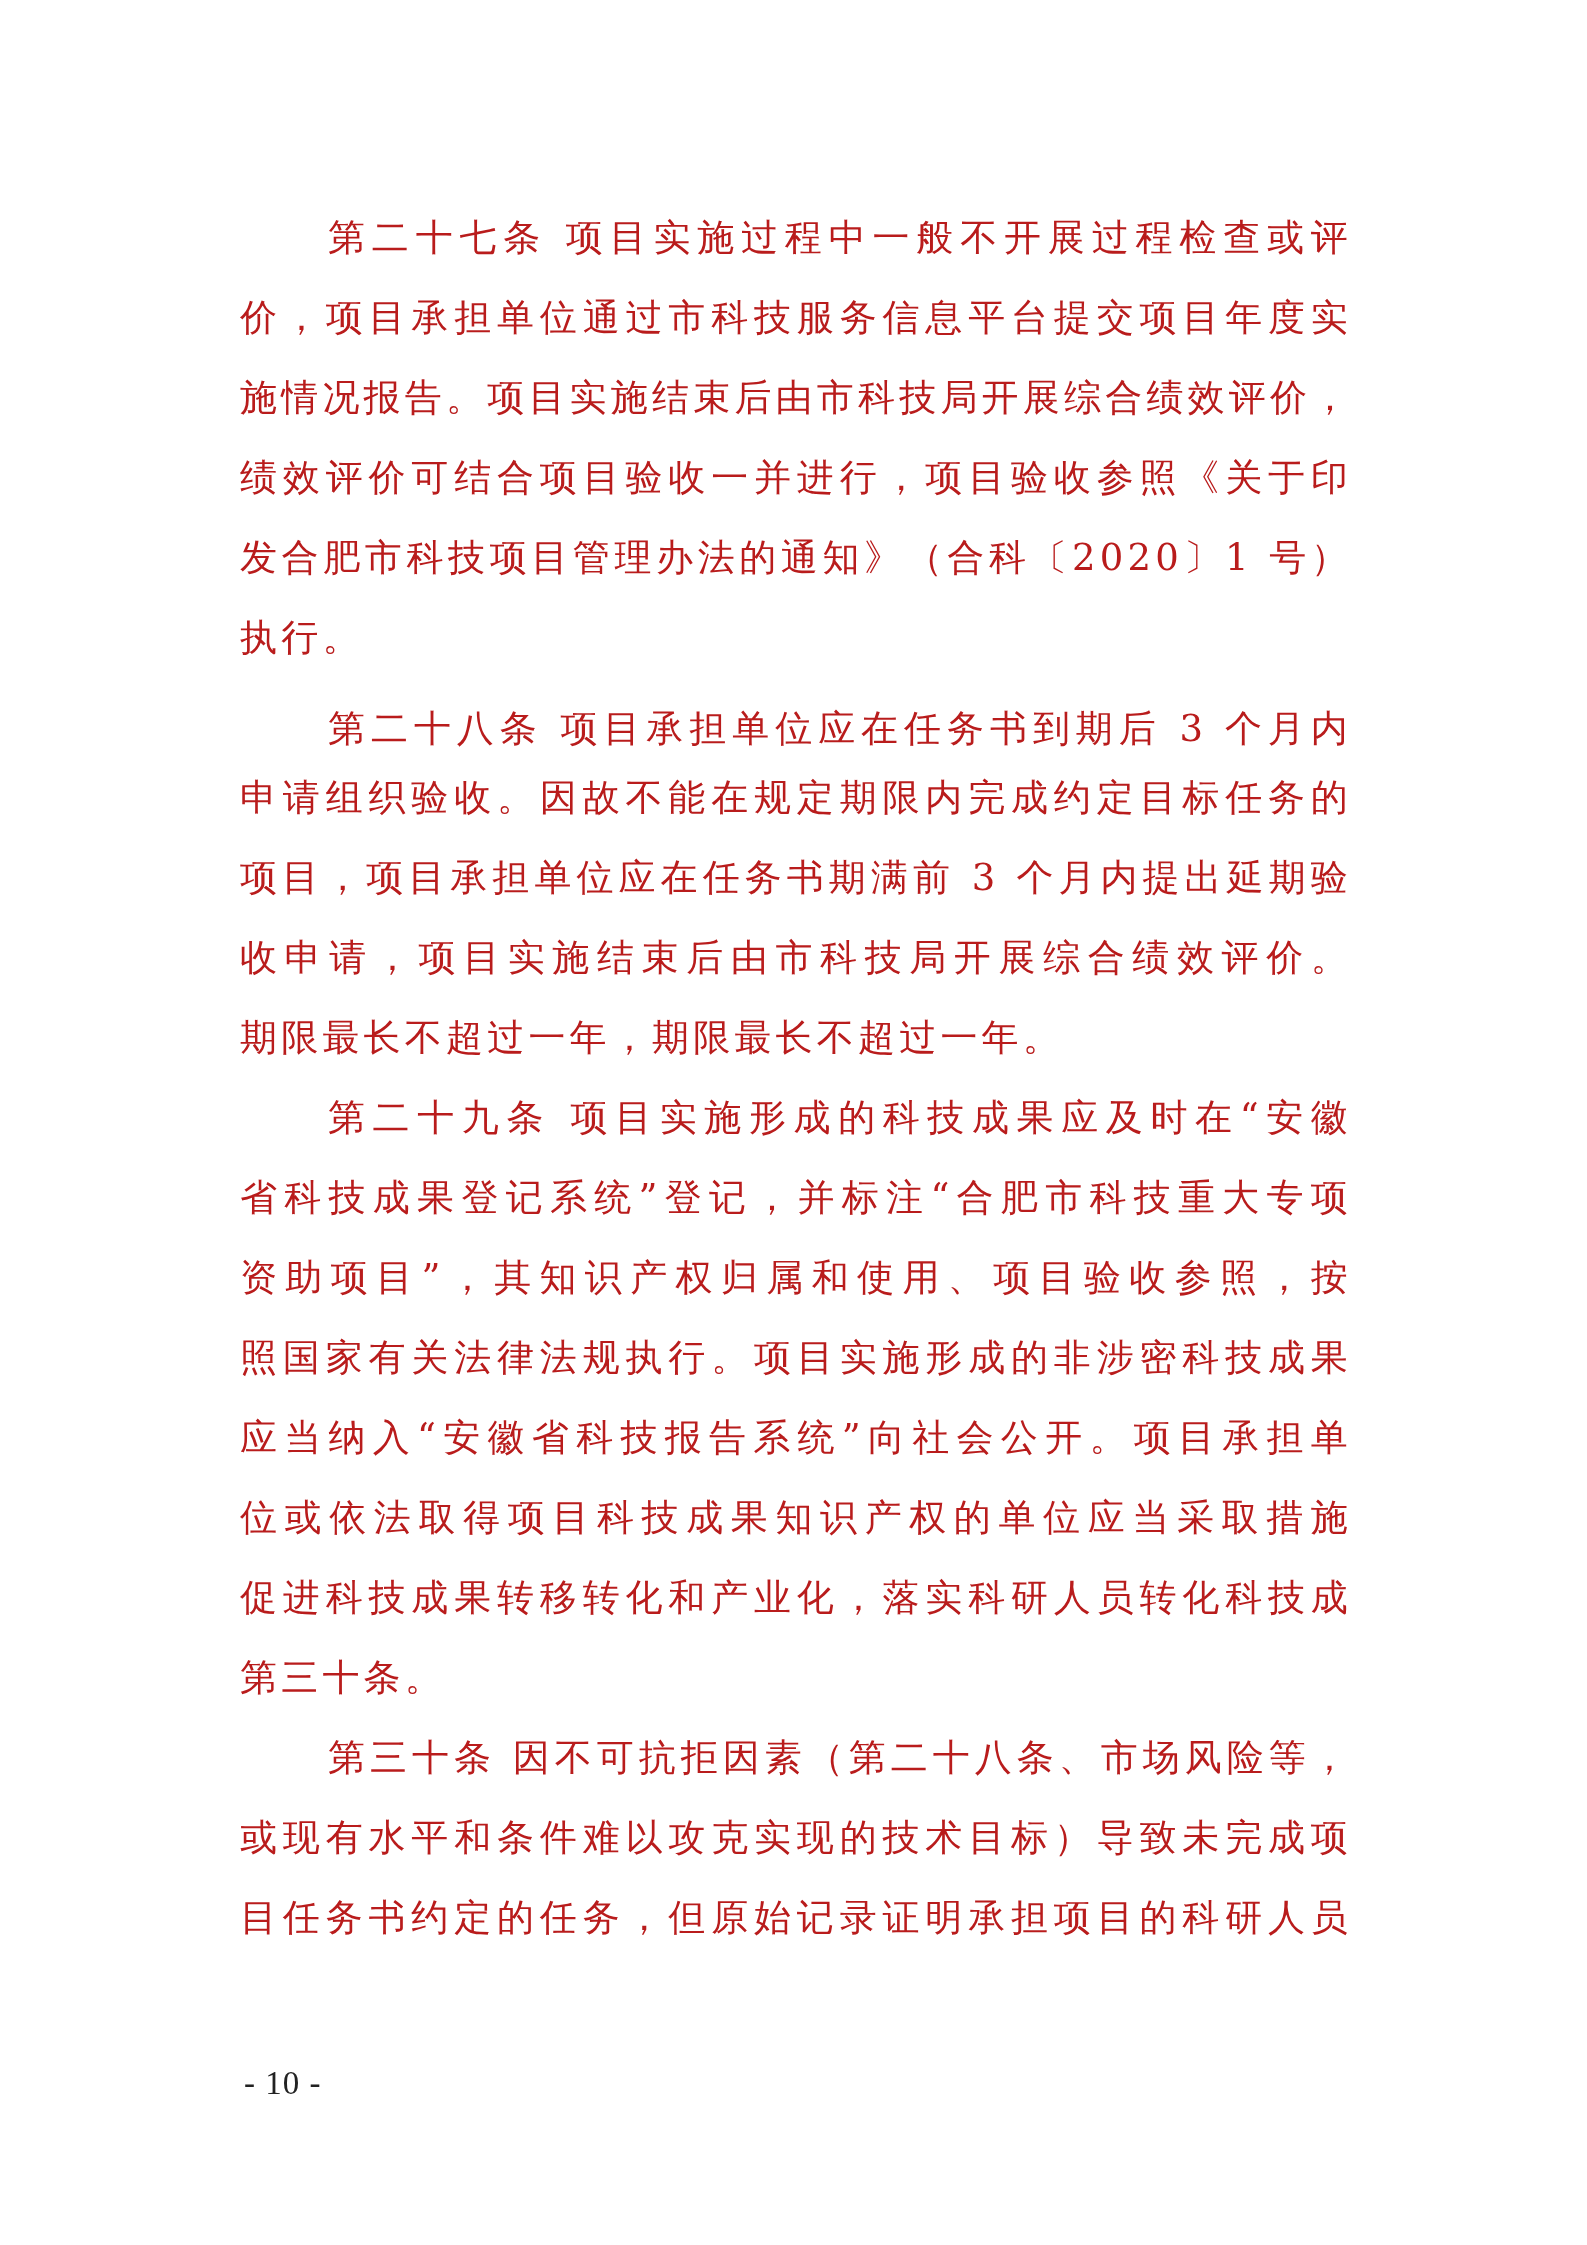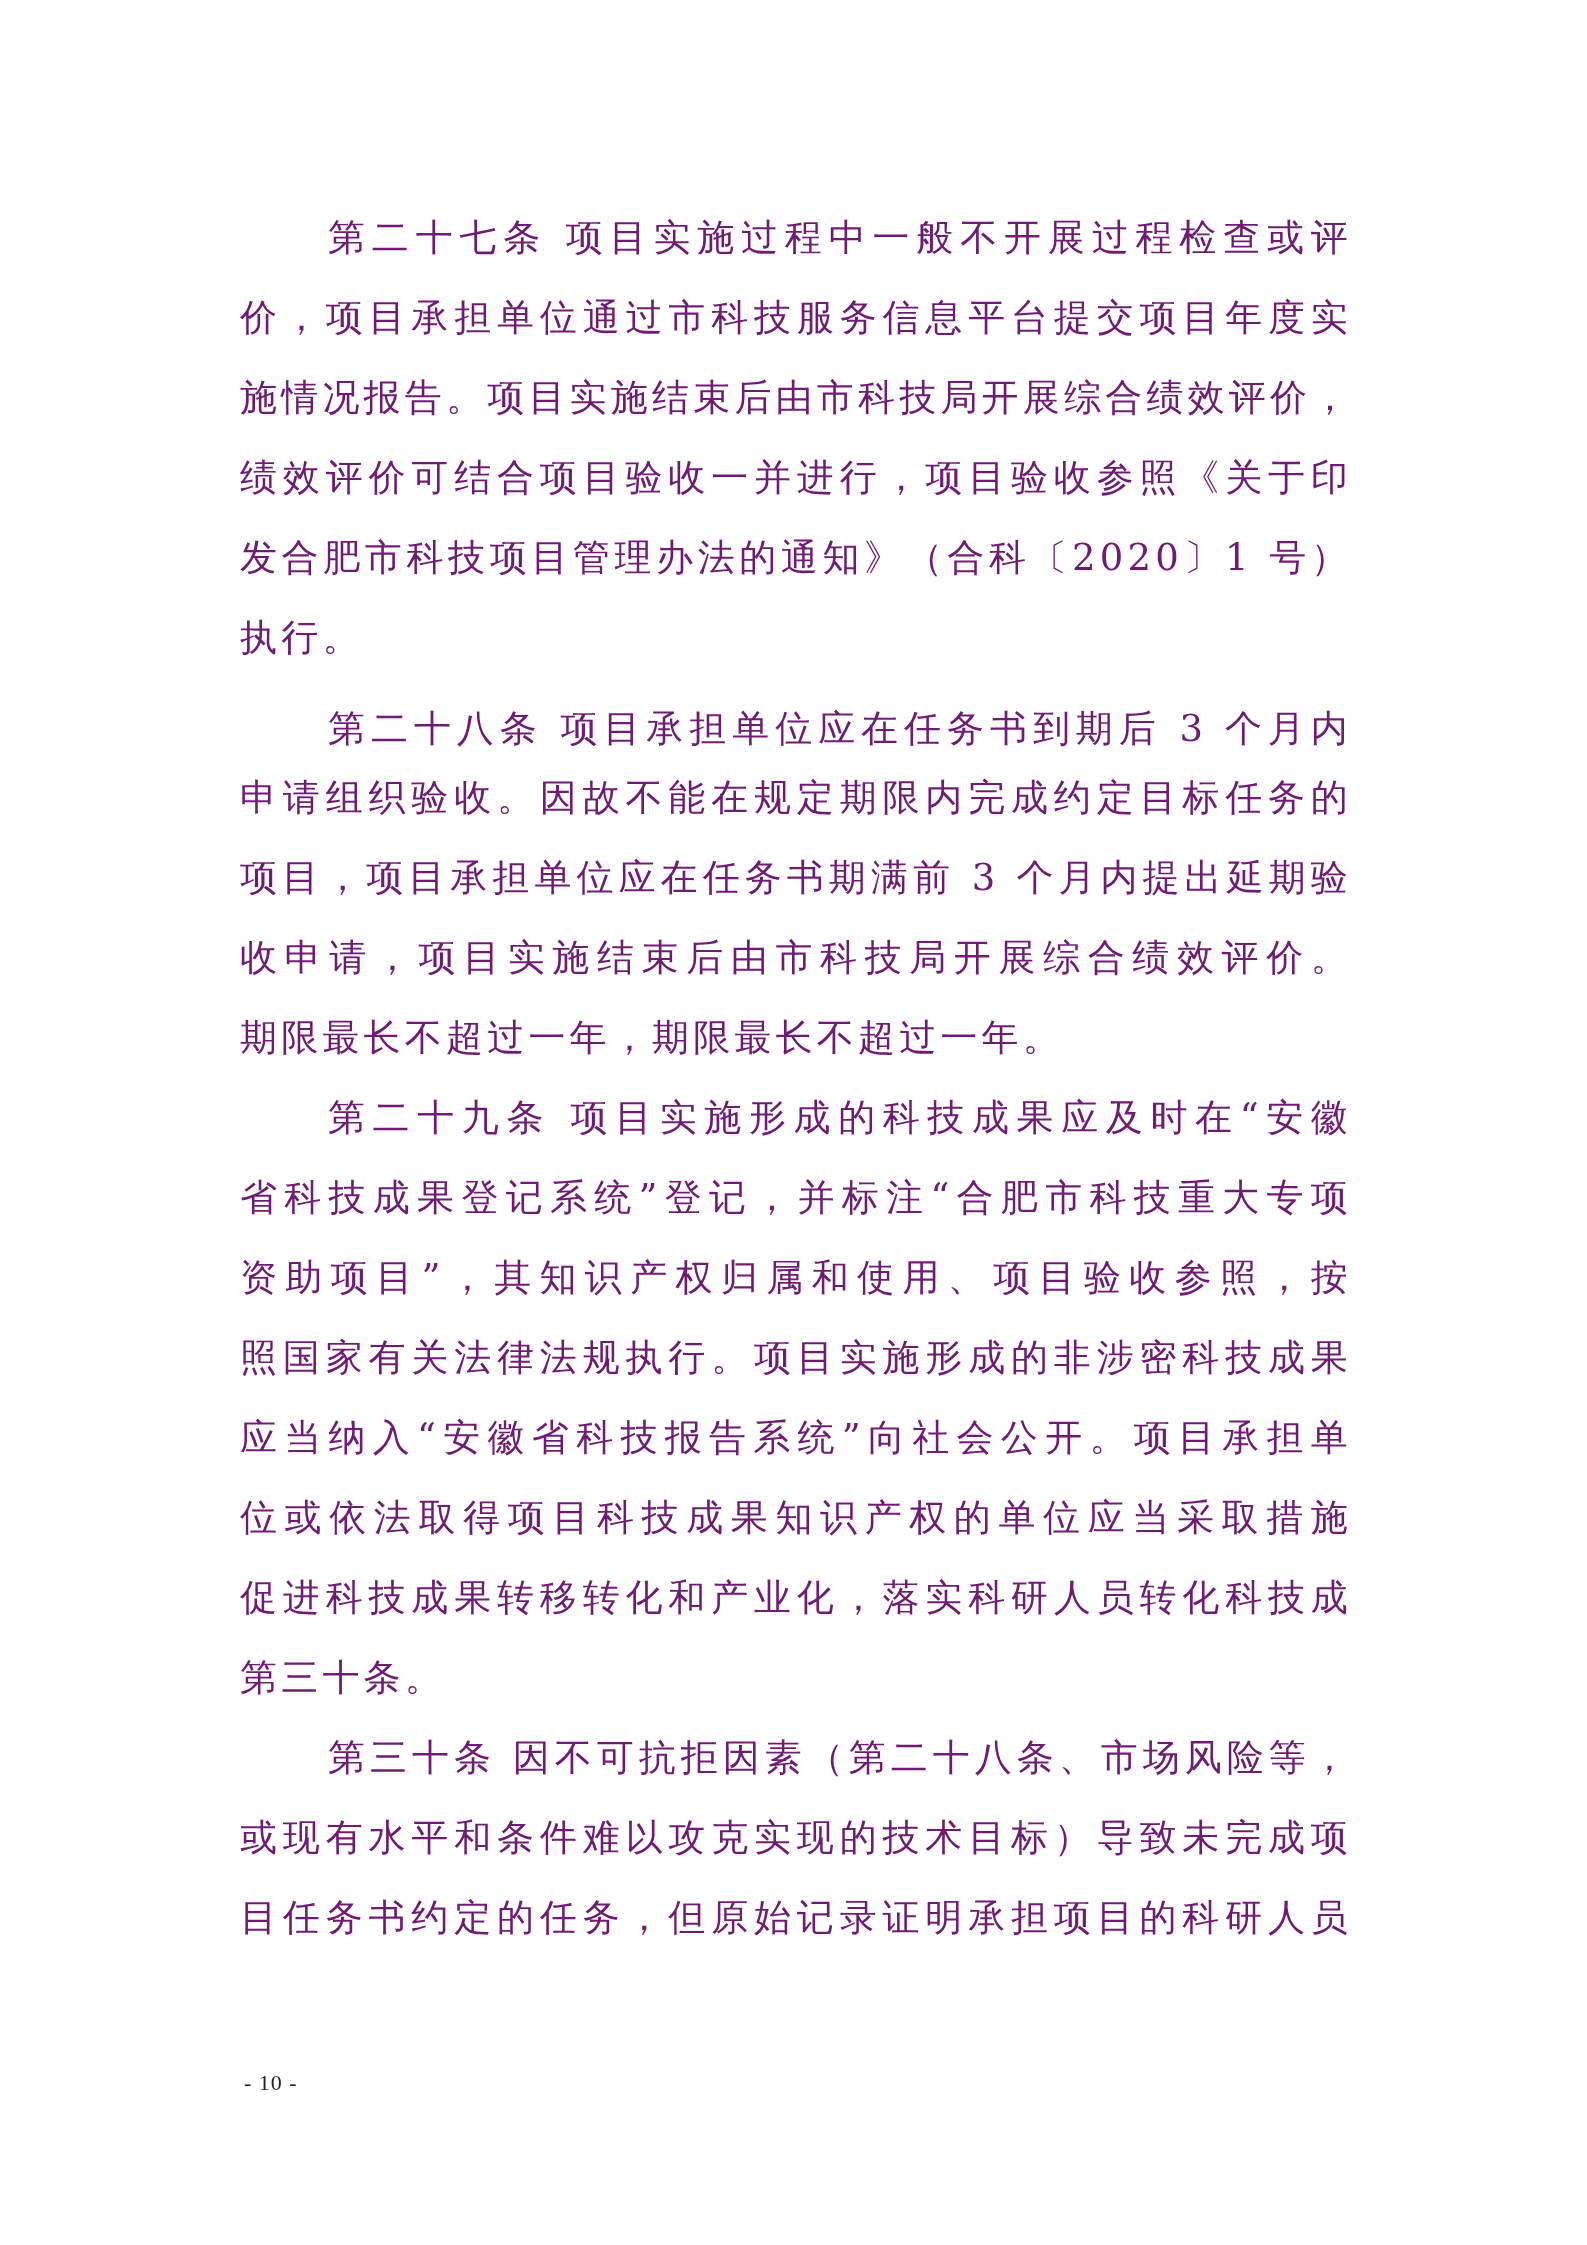--- a/index.html
+++ b/index.html
@@ -30,39 +30,39 @@
     }
     .line {
       position: absolute;
       left: 0;
       height: 60px;
       white-space: nowrap;
       font-family: "DejaVu Serif", "Liberation Serif", serif;
       font-size: 37px;
       line-height: 60px;
       letter-spacing: 4.2px;
-      color: #701a75;
+      color: #b91c1c;
     }
     .line.first {
       left: 88px;
     }
     .line.justify {
       width: 1112px;
       text-align: justify;
       text-align-last: justify;
     }
     .line.first.justify {
       width: 1024px;
     }
     .page-number {
       position: absolute;
       left: 244px;
       top: 2068px;
       font-family: "Liberation Serif", "DejaVu Serif", serif;
-      font-size: 22px;
+      font-size: 33px;
       line-height: 30px;
       color: #222222;
       letter-spacing: 1px;
     }
   </style>
 </head>
 <body>
 
 <div class="page">
   <div class="body-text">

